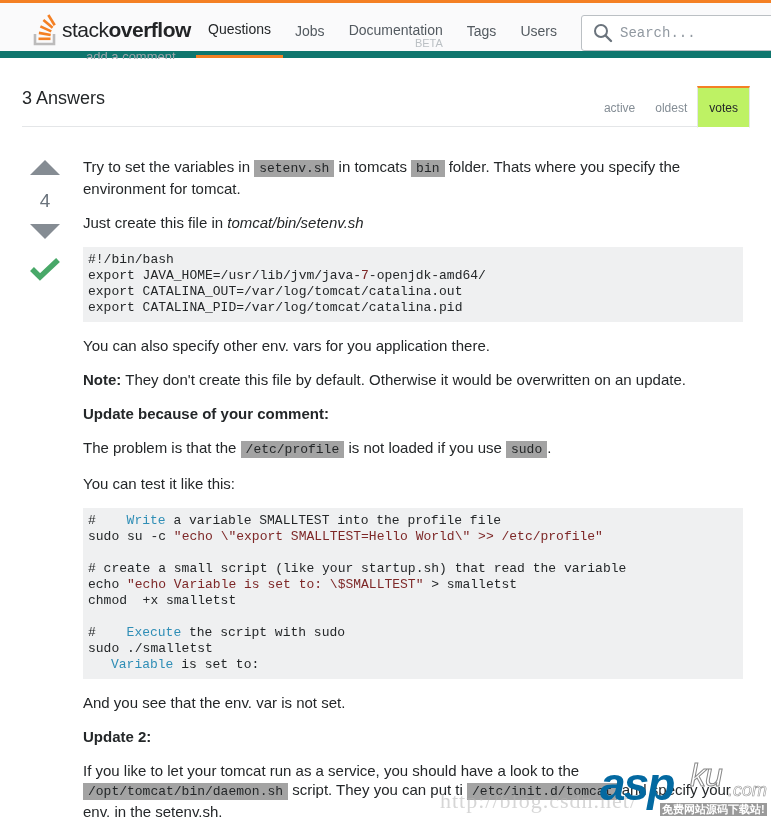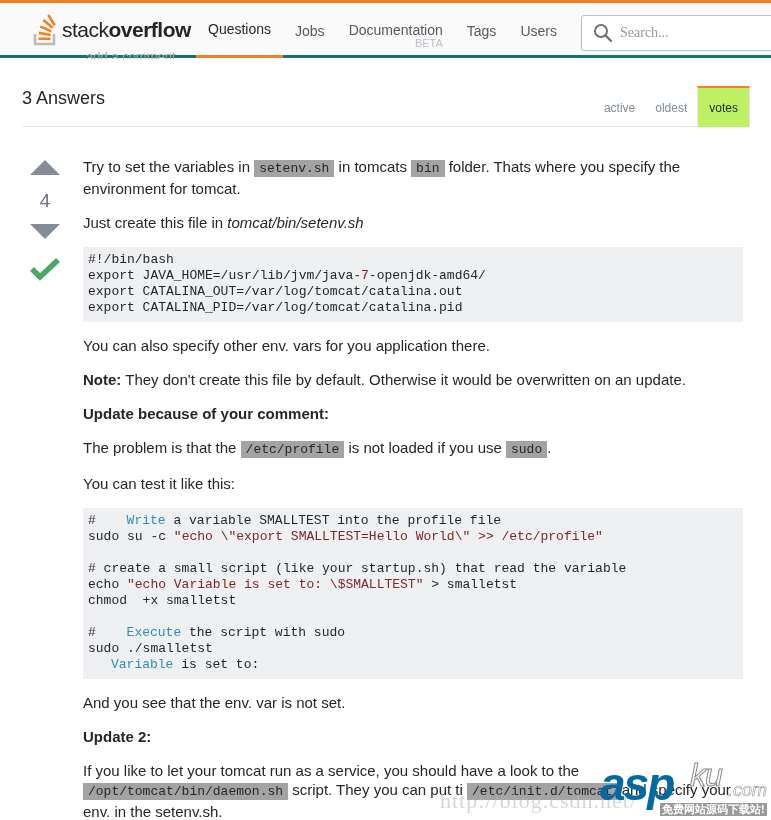--- a/index.html
+++ b/index.html
@@ -3,21 +3,21 @@
 <meta charset="utf-8">
 <style>
   * { box-sizing: border-box; margin: 0; padding: 0; }
   html, body { width: 771px; height: 820px; overflow: hidden; background: #ffffff; }
   body { font-family: "Liberation Sans", sans-serif; color: #242729; position: relative; }
 
   
   .topbar {
     position: absolute; left: 0; top: 0; width: 771px; height: 58px;
     background: #fafafb; border-top: 3px solid #f48024;
-    border-bottom: 3px solid #0f766e;
+    border-bottom: 7px solid #0f766e;
   }
   .logo { position: absolute; left: 33px; top: 10px; height: 34px; display: flex; align-items: center; }
   .logo-mark { width: 26px; height: 32px; position: relative; }
   .logo-text { font-size: 21px; color: #222426; margin-left: 3px; letter-spacing: -0.5px; }
   .logo-text b { font-weight: bold; }
   .nav { position: absolute; left: 196px; top: 0; height: 55px; display: flex; }
   .nav-item {
     height: 55px; padding: 0 12px; font-size: 14px; color: #535a60;
     display: flex; align-items: center; position: relative; cursor: pointer;
   }
@@ -26,21 +26,21 @@
     position: absolute; right: 12px; top: 34px; font-size: 11px; color: #bbc0c4;
   }
   .nav-item.doc { padding-right: 12px; align-items: flex-start; padding-top: 19px; }
   .search {
     position: absolute; left: 581px; top: 12px; width: 200px; height: 36px;
     background: #fff; border: 1px solid #bbc0c4; border-radius: 3px;
     display: flex; align-items: center;
   }
   .search-icon { width: 20px; height: 20px; margin-left: 11px; }
   .search input {
-    border: none; outline: none; background: transparent; font-family: Liberation Serif, serif;
+    border: none; outline: none; background: transparent; font-family: Liberation Mono, monospace;
     font-size: 14px; margin-left: 7px; color: #242729; width: 150px;
   }
   .search input::placeholder { color: #9199a1; }
 
   .add-comment {
     position: absolute; left: 86px; top: 49px; font-size: 13px; color: #9fa6ad;
     height: 10px; overflow: hidden; line-height: 18px;
   }
   .add-comment span { position: relative; top: -1px; margin-top: 16px; }
 

